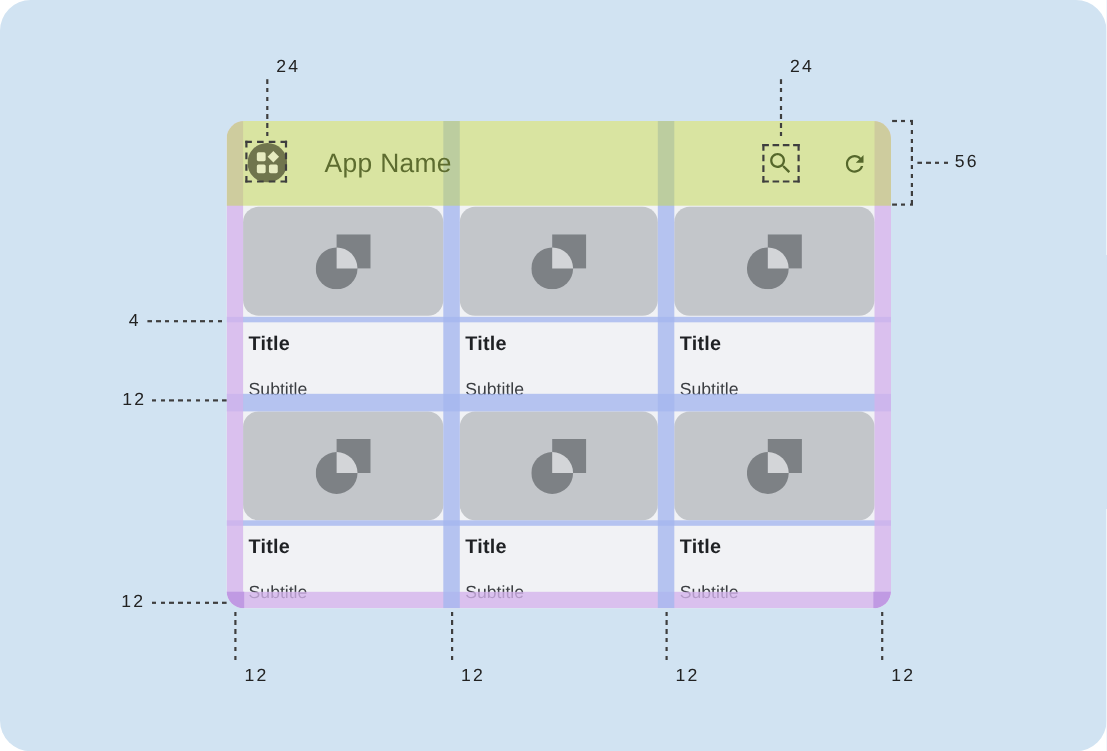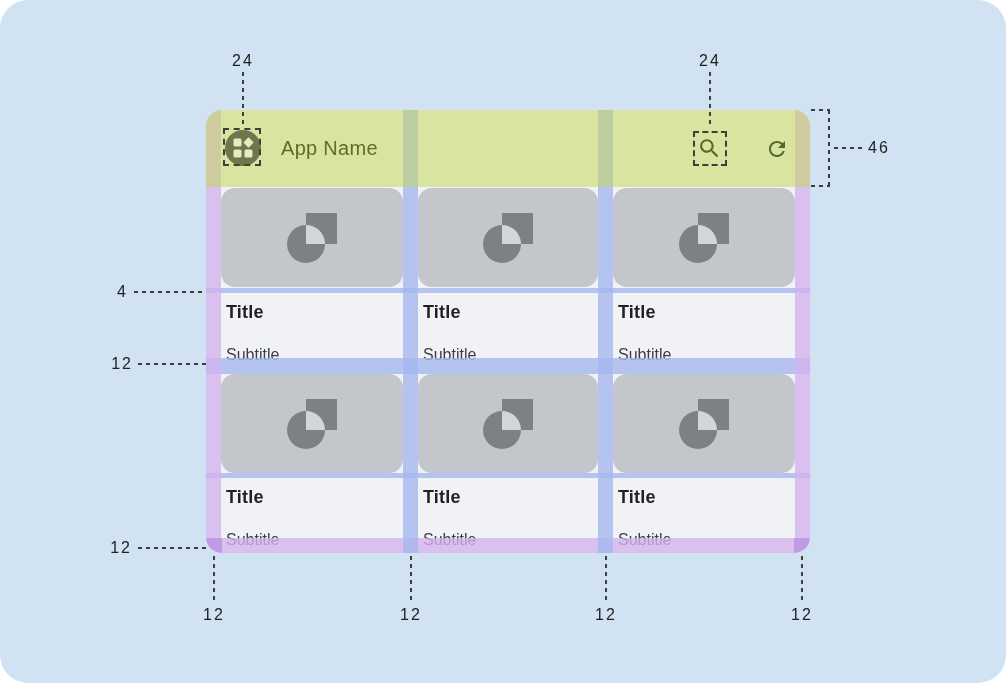--- a/index.html
+++ b/index.html
@@ -27,34 +27,34 @@
   .stripe { position:absolute; }
   .h-blue   { left:0; width:604px; background:rgba(165,183,238,0.79); }
   .h-purple { left:0; width:604px; background:rgba(212,179,236,0.79); }
   .v-blue   { top:0; height:443px; width:15px; background:rgba(165,183,238,0.79); }
   .v-purple { top:0; height:443px; width:15px; background:rgba(212,179,236,0.79); }
   .corner-patch { position:absolute; width:16px; height:15px; background:#c09ae3; bottom:0; }
 
   
   .appbar { position:absolute; left:0; top:0; width:604px; height:77px;
             background:rgba(195,215,85,0.52); }
-  .appbar-title { position:absolute; left:75px; top:0; height:77px; display:flex; align-items:center;
-                  font-size:20px; font-weight:500; color:#5d6c2f; letter-spacing:.3px; }
+  .appbar-title { position:absolute; left:89px; top:0; height:77px; display:flex; align-items:center;
+                  font-size:24px; font-weight:500; color:#5d6c2f; letter-spacing:.3px; }
   .app-icon-circle { position:absolute; left:19px; top:20px; width:36px; height:36px; }
   .appbar-action { position:absolute; }
 
   .dashed-box { position:absolute; border:2px dashed #3e3e3e; background:transparent; }
 
   
   .ann-label { position:absolute; font-size:16px; color:#222; letter-spacing:2px; }
   .dash-h { position:absolute; height:2px;
             background:repeating-linear-gradient(to right,#3e3e3e 0 4px, transparent 4px 8px); }
   .dash-v { position:absolute; width:2px;
             background:repeating-linear-gradient(to bottom,#3e3e3e 0 4px, transparent 4px 8px); }
-  .t-center { text-align:center; } .t-right { text-align:right; }
+  .t-center { text-align:right; } .t-right { text-align:right; }
 </style>
 </head>
 <body>
 
 <div class="canvas">
   <div class="panel"></div>
 
   <div class="mockup">
 
     <div>
@@ -185,21 +185,21 @@
   <div class="ann-label t-center" style="left:213px; top:52px; width:60px;">24</div>
   <div class="dash-v" style="left:242px; top:72px; height:54px;"></div>
 
   <div class="ann-label t-center" style="left:680px; top:52px; width:60px;">24</div>
   <div class="dash-v" style="left:709px; top:72px; height:55px;"></div>
 
   <div class="dash-h" style="left:811px; top:109px; width:19px;"></div>
   <div class="dash-v" style="left:828px; top:110px; height:76px;"></div>
   <div class="dash-h" style="left:811px; top:185px; width:19px;"></div>
   <div class="dash-h" style="left:834px; top:147px; width:28px;"></div>
-  <div class="ann-label" style="left:868px; top:139px; width:40px;">46</div>
+  <div class="ann-label" style="left:868px; top:139px; width:40px;">56</div>
 
   <div class="ann-label t-right" style="left:88px; top:283px; width:40px;">4</div>
   <div class="dash-h" style="left:134px; top:291px; width:72px;"></div>
 
   <div class="ann-label t-right" style="left:88px; top:355px; width:45px;">12</div>
   <div class="dash-h" style="left:138px; top:363px; width:68px;"></div>
 
   <div class="ann-label t-right" style="left:87px; top:539px; width:45px;">12</div>
   <div class="dash-h" style="left:138px; top:547px; width:68px;"></div>
 

